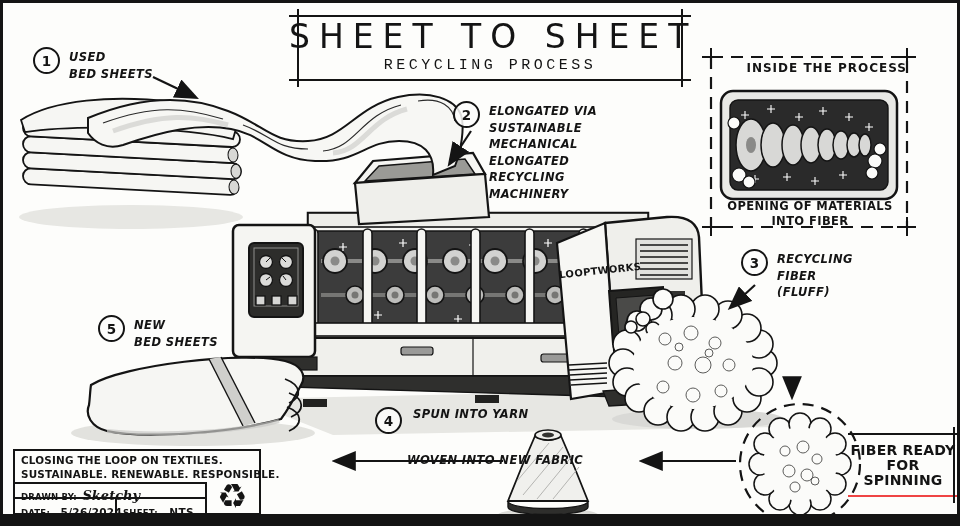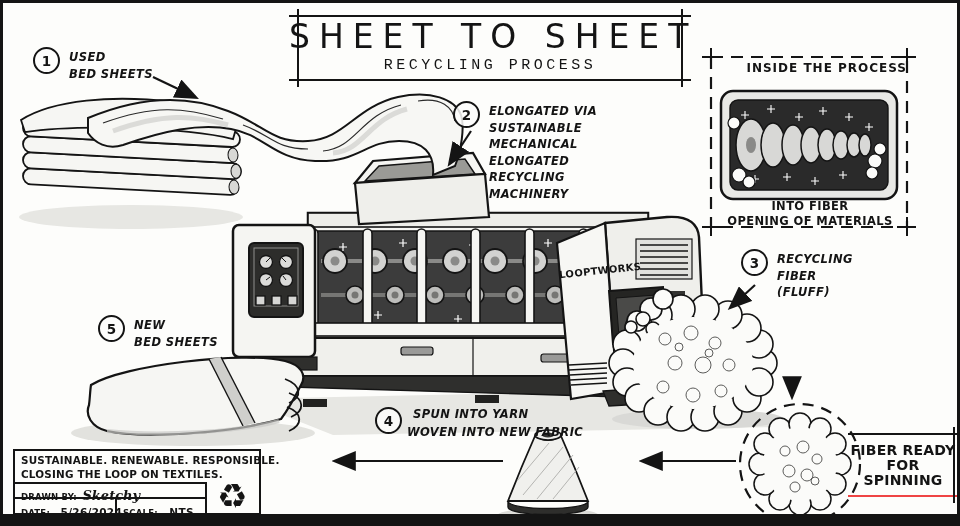--- a/index.html
+++ b/index.html
@@ -411,66 +411,66 @@
     <div class="stepnum">3</div>
     <div class="steptext">
       <span>RECYCLING</span>
       <span>FIBER</span>
       <span>(FLUFF)</span>
     </div>
   </div>
 
   <div class="abs" style="left:372px;top:402px;">
     <div class="stepnum abs" style="left:0;top:2px;">4</div>
-    <div class="steptext" style="padding-top:0;">
+    <div class="steptext" style="padding-top:0;gap:28px;">
       <span style="padding-left:38px;line-height:18px;">SPUN INTO YARN</span>
       <span style="line-height:18px;margin-left:32px;">WOVEN INTO NEW FABRIC</span>
     </div>
   </div>
 
   <div class="step" style="left:95px;top:312px;">
     <div class="stepnum">5</div>
     <div class="steptext">
       <span>NEW</span>
       <span>BED SHEETS</span>
     </div>
   </div>
 
   <div class="abs hand insettitle">INSIDE THE PROCESS</div>
   <div class="abs hand insetcaption">
+    <div>OPENING OF MATERIALS</div>
     <div>INTO FIBER</div>
-    <div>OPENING OF MATERIALS</div>
   </div>
 
   <div class="abs hand brand">LOOPTWORKS</div>
 
   <div class="abs hand fiberlabel">
     <div class="tick"></div>
     <div>FIBER READY</div>
     <div>FOR SPINNING</div>
   </div>
 
   <div class="abs tblock hand">
     <div class="cell tagline">
+      <div>CLOSING THE LOOP ON TEXTILES.</div>
       <div>SUSTAINABLE. RENEWABLE. RESPONSIBLE.</div>
-      <div>CLOSING THE LOOP ON TEXTILES.</div>
     </div>
     <div class="hline" style="left:0;top:31px;width:190px;"></div>
     <div class="cell" style="left:6px;top:34px;">
       <span class="lbl">DRAWN BY:</span>
       <span class="script" style="">Sketchy</span>
     </div>
     <div class="hline" style="left:0;top:46px;width:190px;"></div>
     <div class="cell" style="left:6px;top:50px;">
       <span class="lbl">DATE:</span>
       <span class="val" style="margin-left:5px;">5/26/2024</span>
     </div>
     <div class="vline" style="left:100px;top:46px;height:18px;"></div>
     <div class="cell" style="left:108px;top:50px;">
-      <span class="lbl">SCALE:</span>
+      <span class="lbl">SHEET:</span>
       <span class="val" style="margin-left:6px;margin-top:32px;">NTS</span>
     </div>
     <div class="vline" style="left:190px;top:31px;height:33px;"></div>
     <div class="cell recycle" style="left:202px;top:28px;">♻</div>
   </div>
 
   <div class="abs bottombar"></div>
 </div>
 
 </body></html>

